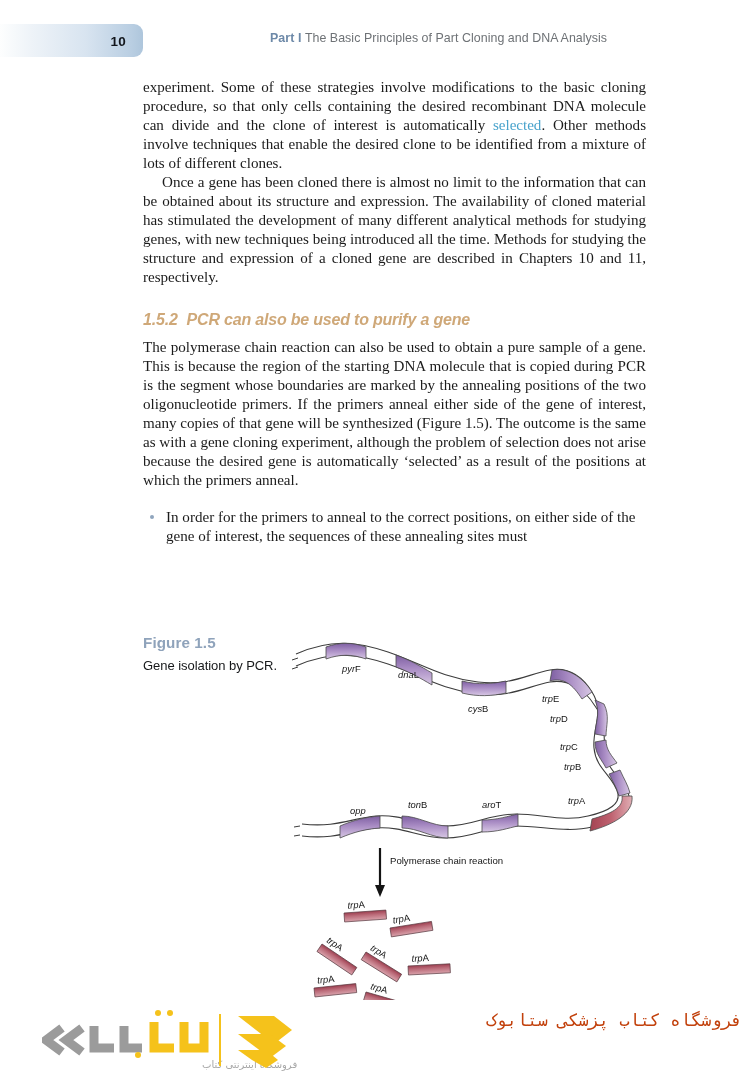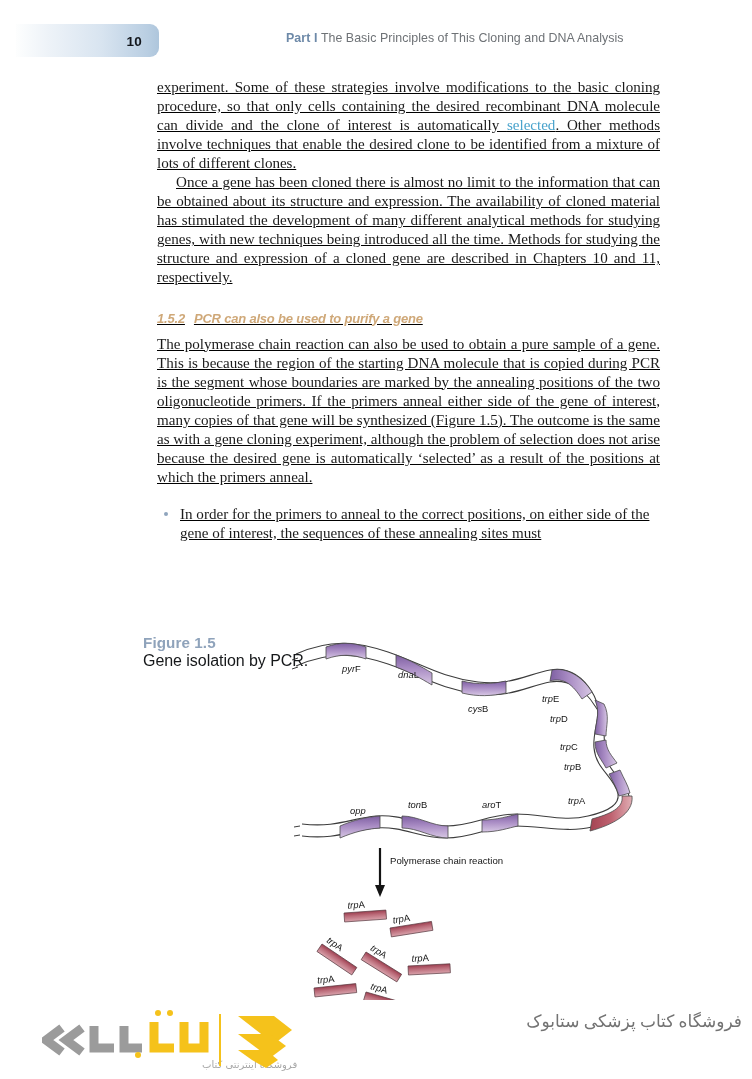--- a/index.html
+++ b/index.html
@@ -9,21 +9,21 @@
     height: 1079px;
     background: #ffffff;
     font-family: "Liberation Serif", serif;
     overflow: hidden;
     position: relative;
   }
 
   
   .page-header {
     position: absolute;
-    left: 16px; top: 0;
+    left: 0; top: 0;
     width: 720px; height: 66px; padding-left: 36px;
   }
   .page-badge {
     position: absolute;
     left: 0; top: 24px;
     width: 143px; height: 33px;
     border-top-right-radius: 9px;
     border-bottom-right-radius: 9px;
     background: linear-gradient(to right, #fdfefe 0%, #eef3f8 22%, #d8e4f0 60%, #b9cee2 92%, #aec6dc 100%);
   }
@@ -49,42 +49,41 @@
   .running-head .part {
     color: #6d89a8;
     font-weight: bold;
     letter-spacing: .1px;
     margin-top: 17px;
   }
 
   
   .content {
     position: absolute;
-    left: 157px; top: 78px;
+    left: 143px; top: 78px;
     width: 503px;
-    text-decoration: underline;
   }
   p.body {
     margin: 0;
     font-size: 15.1px;
     line-height: 19.05px;
     color: #1b1b1b;
     text-align: justify;
     text-justify: inter-word;
     letter-spacing: -0.02px;
   }
   p.body.indent { text-indent: 19px; }
   .linkish { color: #49a3cc; }
 
   h2.section-head {
     margin: 23px 0 9px 0;
     font-family: "Liberation Sans", sans-serif;
     font-style: italic;
     font-weight: bold;
-    font-size: 13px;
+    font-size: 16px;
     color: #cfa878;
     letter-spacing: -0.2px;
   }
   h2.section-head .numlab { margin-right: 9px; }
 
   ul.limits {
     margin: 18px 0 12px 0;
     padding: 0;
     list-style: none;
   }
@@ -116,23 +115,23 @@
     width: 170px;
   }
   .fig-caption .fig-title {
     font-family: "Liberation Sans", sans-serif;
     font-weight: bold;
     font-size: 15.2px;
     color: #8fa3bb;
     letter-spacing: .1px;
   }
   .fig-caption .fig-sub {
-    margin-top: 1px;
-    font-family: "Liberation Sans", sans-serif;
-    font-size: 16px;
+    margin-top: 7px;
+    font-family: "Liberation Sans", sans-serif;
+    font-size: 13px;
     color: #16181a;
     letter-spacing: -.05px;
   }
   .fig-art {
     position: absolute;
     left: 292px; top: 10px;
     width: 380px; height: 370px;
   }
   .fig-art svg { display: block; }
 
@@ -148,23 +147,23 @@
     left: 42px; top: 8px;
     width: 300px; height: 64px;
   }
   .brand-right {
     position: absolute;
     right: 10px; top: 10px;
     text-align: right;
     width: 400px;
   }
   .brand-right .fa-line {
-    font-family: Liberation Serif, serif;
+    font-family: Liberation Mono, monospace;
     font-size: 17px;
-    color: #737373;
+    color: #c2410c;
     direction: rtl;
     letter-spacing: 0px;
     line-height: 24px;
   }
   .brand-right .url-line {
     margin-top: 4px;
     font-family: "Liberation Sans", sans-serif;
     font-weight: bold;
     font-size: 26.5px;
     color: #1d1d1d;
@@ -175,21 +174,21 @@
 </style>
 </head>
 <body>
 
 <div class="page-header">
   <div class="page-badge">
     <span class="num">10</span>
   </div>
   <div class="running-head">
     <span class="part">Part I</span>
-    <span>The Basic Principles of This Cloning and DNA Analysis</span>
+    <span>The Basic Principles of Part Cloning and DNA Analysis</span>
   </div>
 </div>
 
 <div class="content">
 
   <p class="body"><span>experiment. Some of these strategies involve modifications to the basic cloning procedure, so that only cells containing the desired recombinant DNA molecule can divide and the clone of interest is automatically </span><span class="linkish">selected</span><span>. Other methods involve techniques that enable the desired clone to be identified from a mixture of lots of different clones.</span></p>
 
   <p class="body indent">Once a gene has been cloned there is almost no limit to the information that can be obtained about its structure and expression. The availability of cloned material has stimulated the development of many different analytical methods for studying genes, with new techniques being introduced all the time. Methods for studying the structure and expression of a cloned gene are described in Chapters 10 and 11, respectively.</p>
 
   <h2 class="section-head">

